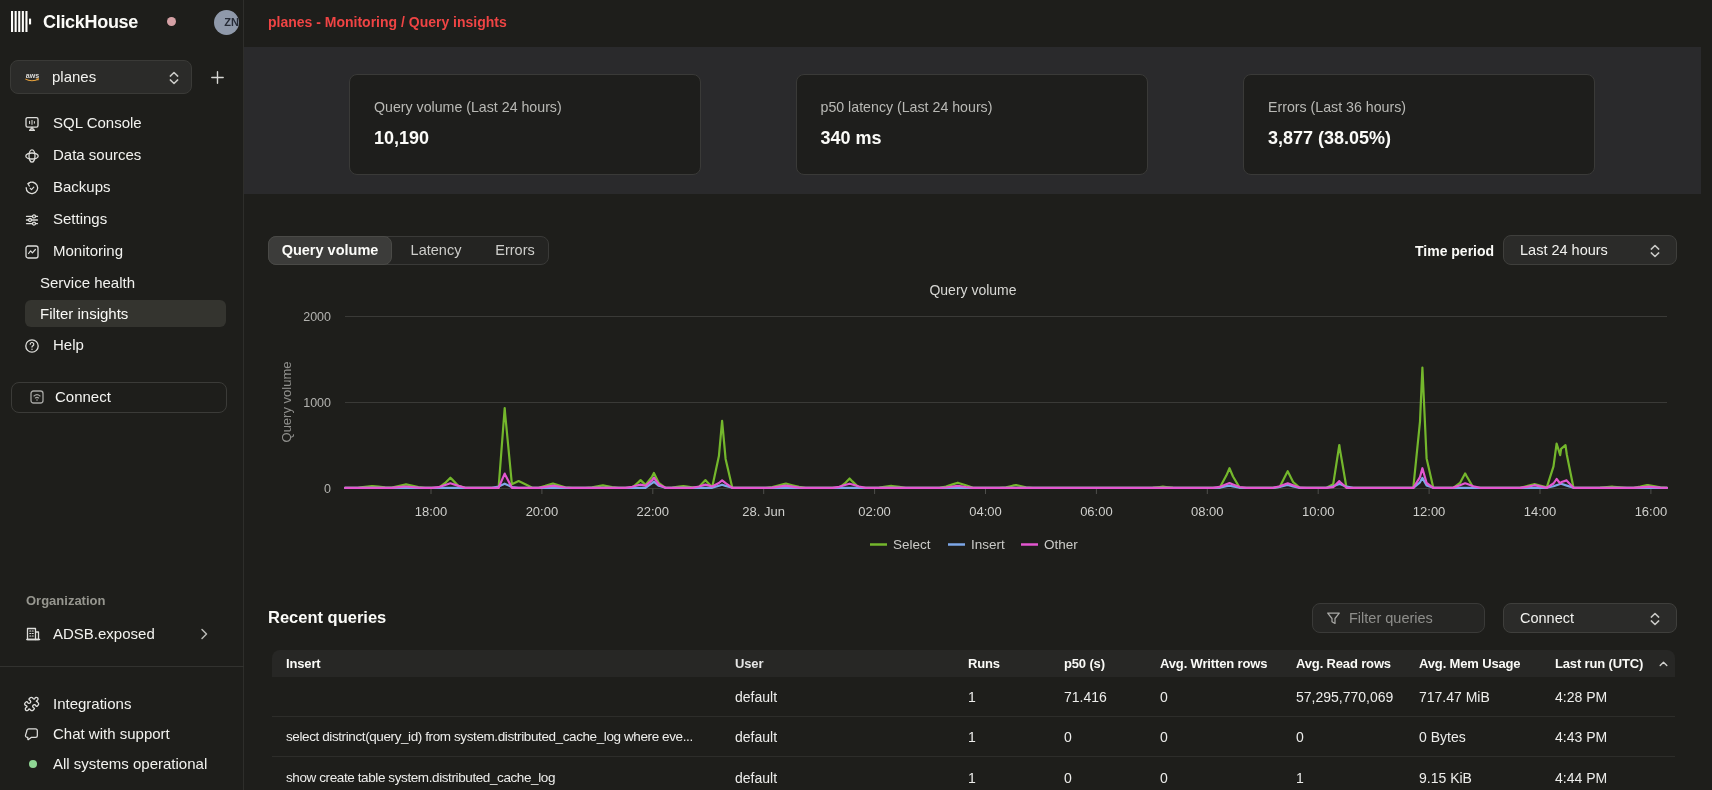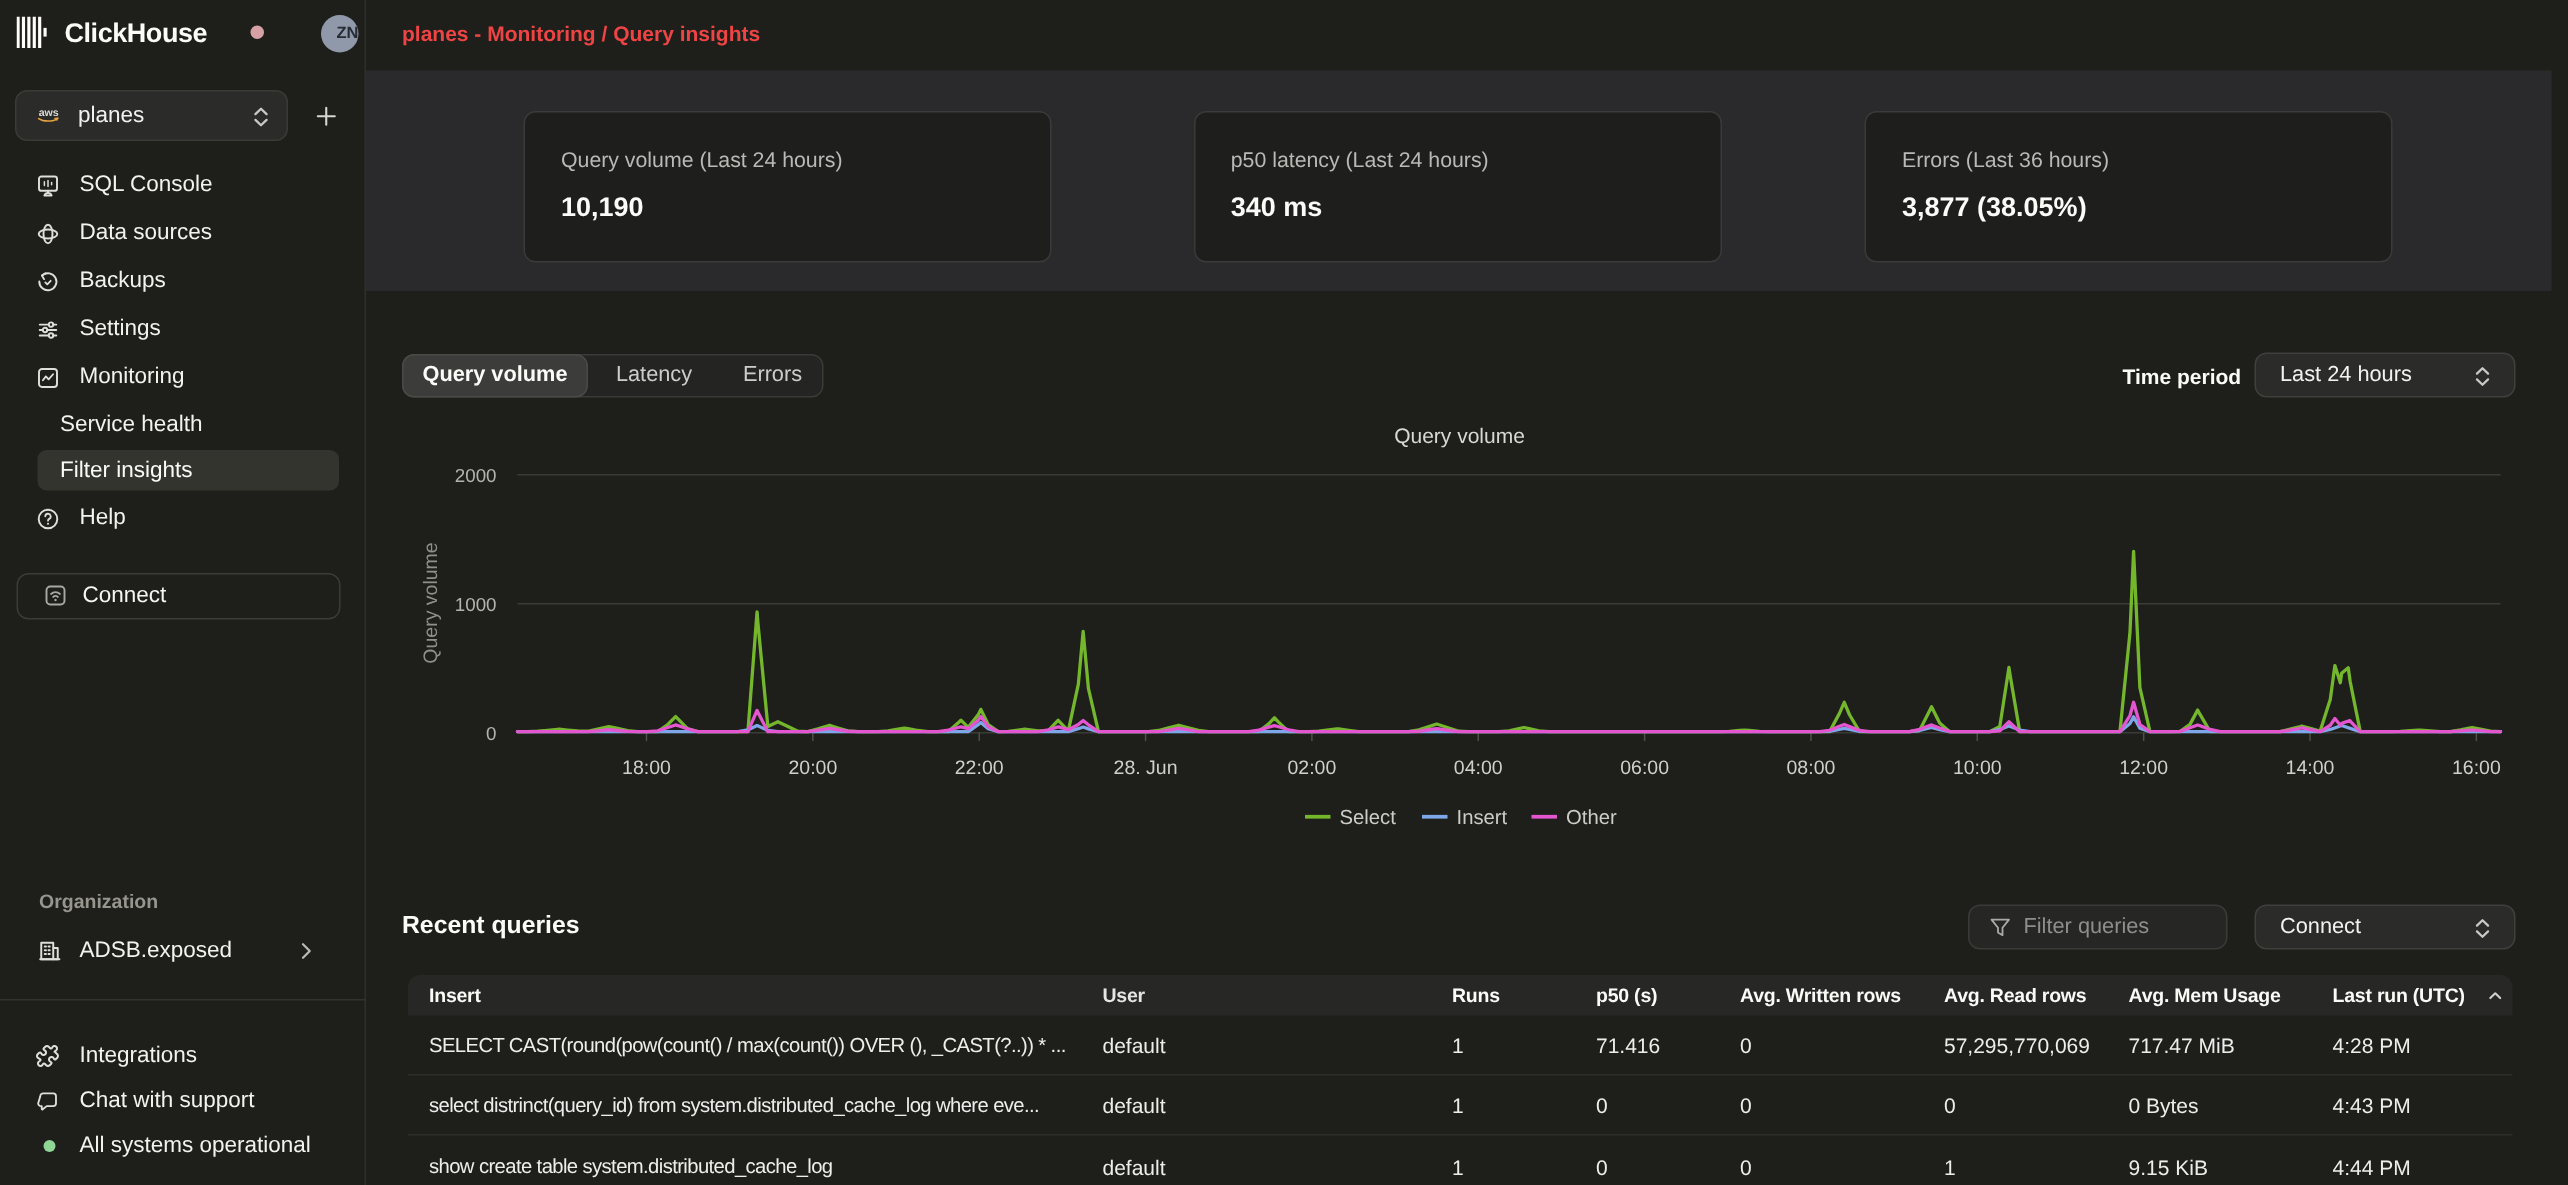--- a/index.html
+++ b/index.html
@@ -211,21 +211,20 @@
     <div style="position:absolute;left:463px;top:0;width:233px;height:27px;line-height:27px;font-weight:bold;font-size:13px;letter-spacing:-0.15px;color:#e5e5e5;white-space:nowrap">User</div>
     <div style="position:absolute;left:696px;top:0;width:96px;height:27px;line-height:27px;font-weight:bold;font-size:13px;letter-spacing:-0.15px;color:#fafaf7;white-space:nowrap">Runs</div>
     <div style="position:absolute;left:792px;top:0;width:96px;height:27px;line-height:27px;font-weight:bold;font-size:13px;letter-spacing:-0.15px;color:#fafaf7;white-space:nowrap">p50 (s)</div>
     <div style="position:absolute;left:888px;top:0;width:136px;height:27px;line-height:27px;font-weight:bold;font-size:13px;letter-spacing:-0.15px;color:#fafaf7;white-space:nowrap">Avg. Written rows</div>
     <div style="position:absolute;left:1024px;top:0;width:123px;height:27px;line-height:27px;font-weight:bold;font-size:13px;letter-spacing:-0.15px;color:#fafaf7;white-space:nowrap">Avg. Read rows</div>
     <div style="position:absolute;left:1147px;top:0;width:136px;height:27px;line-height:27px;font-weight:bold;font-size:13px;letter-spacing:-0.15px;color:#fafaf7;white-space:nowrap">Avg. Mem Usage</div>
     <div style="position:absolute;left:1283px;top:0;width:118px;height:27px;line-height:27px;font-weight:bold;font-size:13px;letter-spacing:-0.15px;color:#fafaf7;white-space:nowrap">Last run (UTC)<svg style="position:absolute;left:103px;top:9px" width="11" height="10" viewBox="0 0 11 10" fill="none" stroke="#d0d0cd" stroke-width="1.4" stroke-linecap="round" stroke-linejoin="round">
         <path d="M2.2 6.4L5.5 3.2l3.3 3.2"></path>
       </svg></div>
   <div style="position:absolute;left:0;top:27px;width:1403px;height:40px;border-bottom:1px solid #2d2d2a"></div>
-    <div style="position:absolute;left:14px;top:27px;width:443px;height:40px;line-height:40px;font-size:13.5px;letter-spacing:-0.4px;color:#ededeb;white-space:nowrap;overflow:hidden">SELECT CAST(round(pow(count() / max(count()) OVER (), _CAST(?..)) * ...</div>
     <div style="position:absolute;left:463px;top:27px;width:227px;height:40px;line-height:40px;font-size:14px;color:#ededeb;white-space:nowrap;overflow:hidden">default</div>
     <div style="position:absolute;left:696px;top:27px;width:90px;height:40px;line-height:40px;font-size:14px;color:#ededeb;white-space:nowrap;overflow:hidden">1</div>
     <div style="position:absolute;left:792px;top:27px;width:90px;height:40px;line-height:40px;font-size:14px;color:#ededeb;white-space:nowrap;overflow:hidden">71.416</div>
     <div style="position:absolute;left:888px;top:27px;width:130px;height:40px;line-height:40px;font-size:14px;color:#ededeb;white-space:nowrap;overflow:hidden">0</div>
     <div style="position:absolute;left:1024px;top:27px;width:117px;height:40px;line-height:40px;font-size:14px;color:#ededeb;white-space:nowrap;overflow:hidden">57,295,770,069</div>
     <div style="position:absolute;left:1147px;top:27px;width:130px;height:40px;line-height:40px;font-size:14px;color:#ededeb;white-space:nowrap;overflow:hidden">717.47 MiB</div>
     <div style="position:absolute;left:1283px;top:27px;width:112px;height:40px;line-height:40px;font-size:14px;color:#ededeb;white-space:nowrap;overflow:hidden">4:28 PM</div>
     <div style="position:absolute;left:0;top:67px;width:1403px;height:40px;border-bottom:1px solid #2d2d2a"></div>
     <div style="position:absolute;left:14px;top:67px;width:443px;height:40px;line-height:40px;font-size:13.5px;letter-spacing:-0.4px;color:#ededeb;white-space:nowrap;overflow:hidden">select distrinct(query_id) from system.distributed_cache_log where eve...</div>
     <div style="position:absolute;left:463px;top:67px;width:227px;height:40px;line-height:40px;font-size:14px;color:#ededeb;white-space:nowrap;overflow:hidden">default</div>

